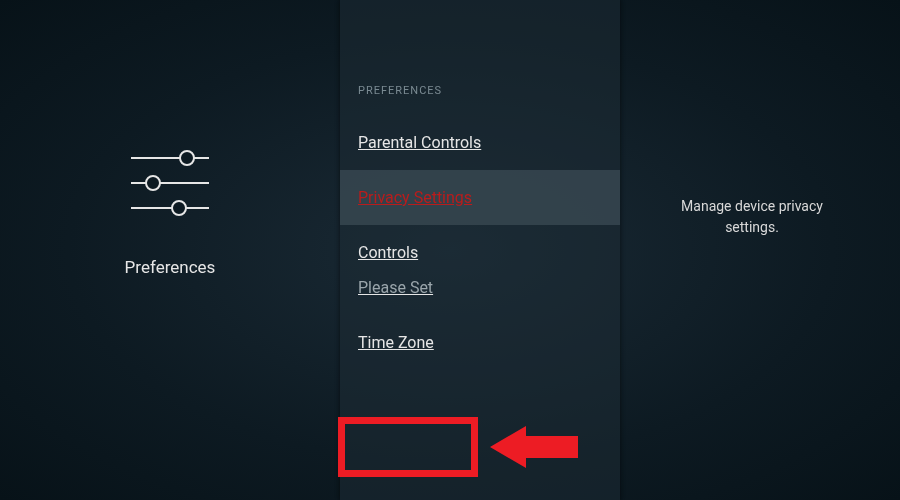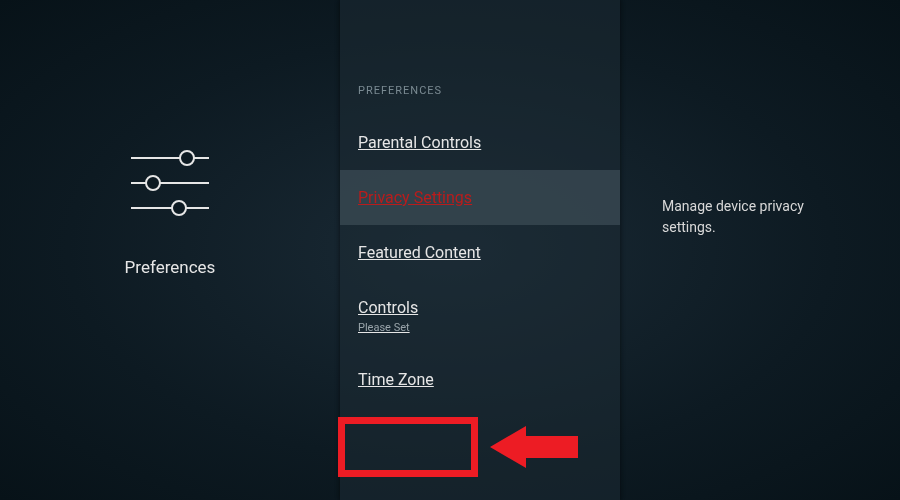--- a/index.html
+++ b/index.html
@@ -55,32 +55,33 @@
       cursor: pointer;
       text-decoration: underline;
     }
     .menu-item.selected {
       background: rgba(55, 70, 80, 0.85);
       color: #b91c1c;
     }
     .menu-item .subtext {
       display: block;
       color: #9aa5ab;
-      font-size: 11px;
-      margin-top: 4px;
+      font-size: 16px;
+      margin-top: 16px;
     }
     .right-panel {
       flex: 1;
       padding: 196px 0 0 42px;
     }
     .description {
       color: #d8d8d8;
       font-size: 14px;
       line-height: 1.5;
       max-width: 180px;
+      text-align: center;
     }
     
     .red-box {
       position: absolute;
       left: 338px;
       top: 417px;
       width: 140px;
       height: 60px;
       border: 7px solid #ed1c24;
       box-sizing: border-box;
@@ -119,23 +120,20 @@
     <div class="menu-item">
       <span>Parental Controls</span>
     </div>
 
     <div class="menu-item selected">
       <span>Privacy Settings</span>
     </div>
 
 
 
-    <div class="menu-item">
-      <span>Featured Content</span>
-    </div>
 
     <div class="menu-item">
       <span>Controls</span>
       <span class="subtext">Please Set</span>
     </div>
 
     <div class="menu-item">
       <span>Time Zone</span>
     </div>
   </div>

